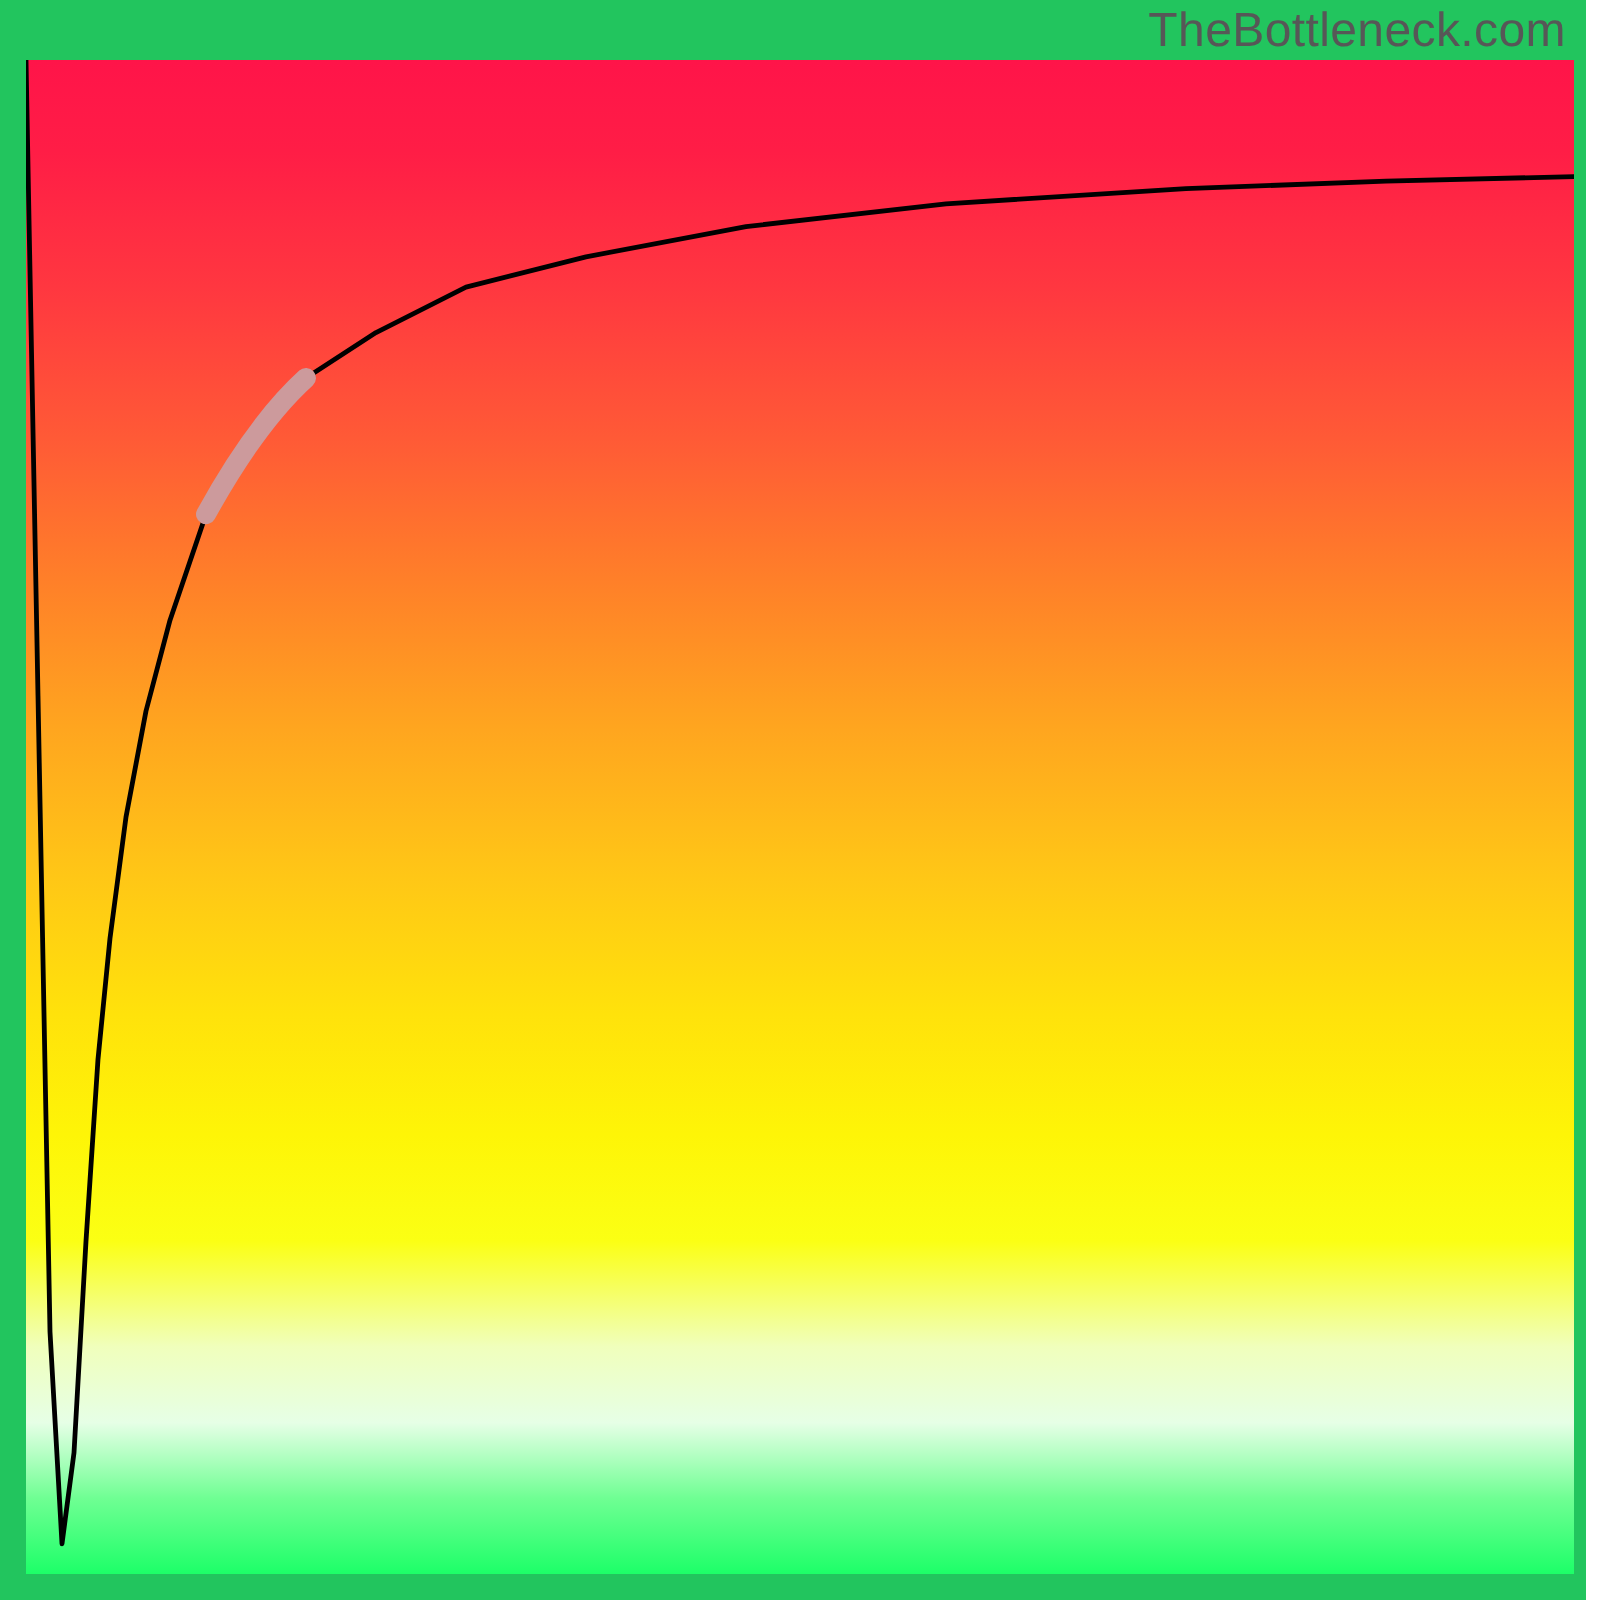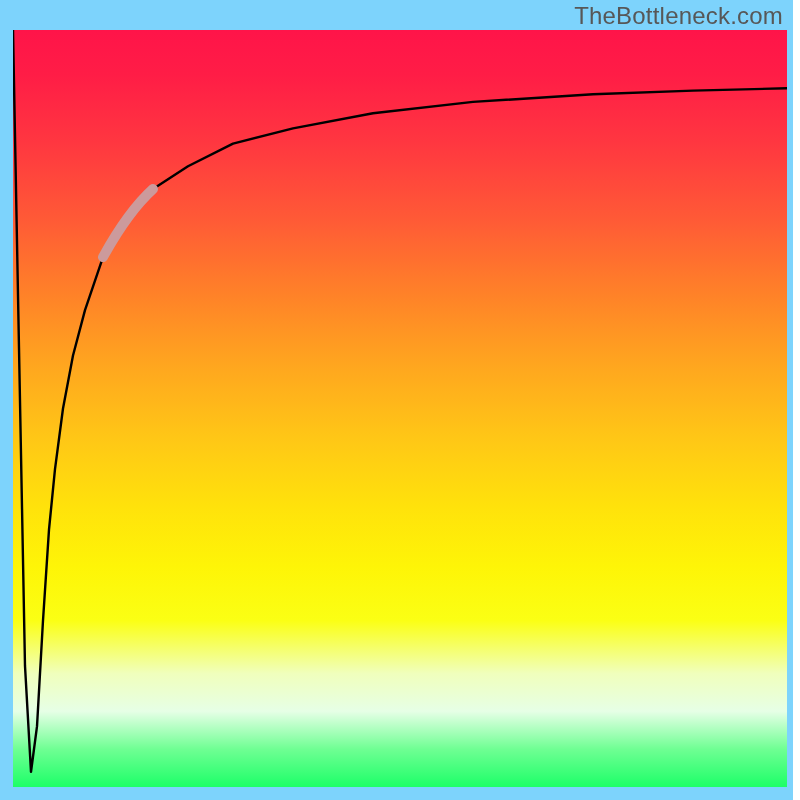--- a/index.html
+++ b/index.html
@@ -8,21 +8,21 @@
     width: 800px;
     height: 800px;
     overflow: hidden;
     background: #fff;
     font-family: Arial, Helvetica, sans-serif;
   }
   .outer {
     position: relative;
     width: 793px;
     height: 800px;
-    background: #7dd3fc;
+    background: #22c55e;
   }
   .watermark {
     position: absolute;
     top: 2px;
     right: 10px;
     color: #575757;
     font-size: 24px;
     font-weight: 400;
     letter-spacing: 0.2px;
     z-index: 5;

